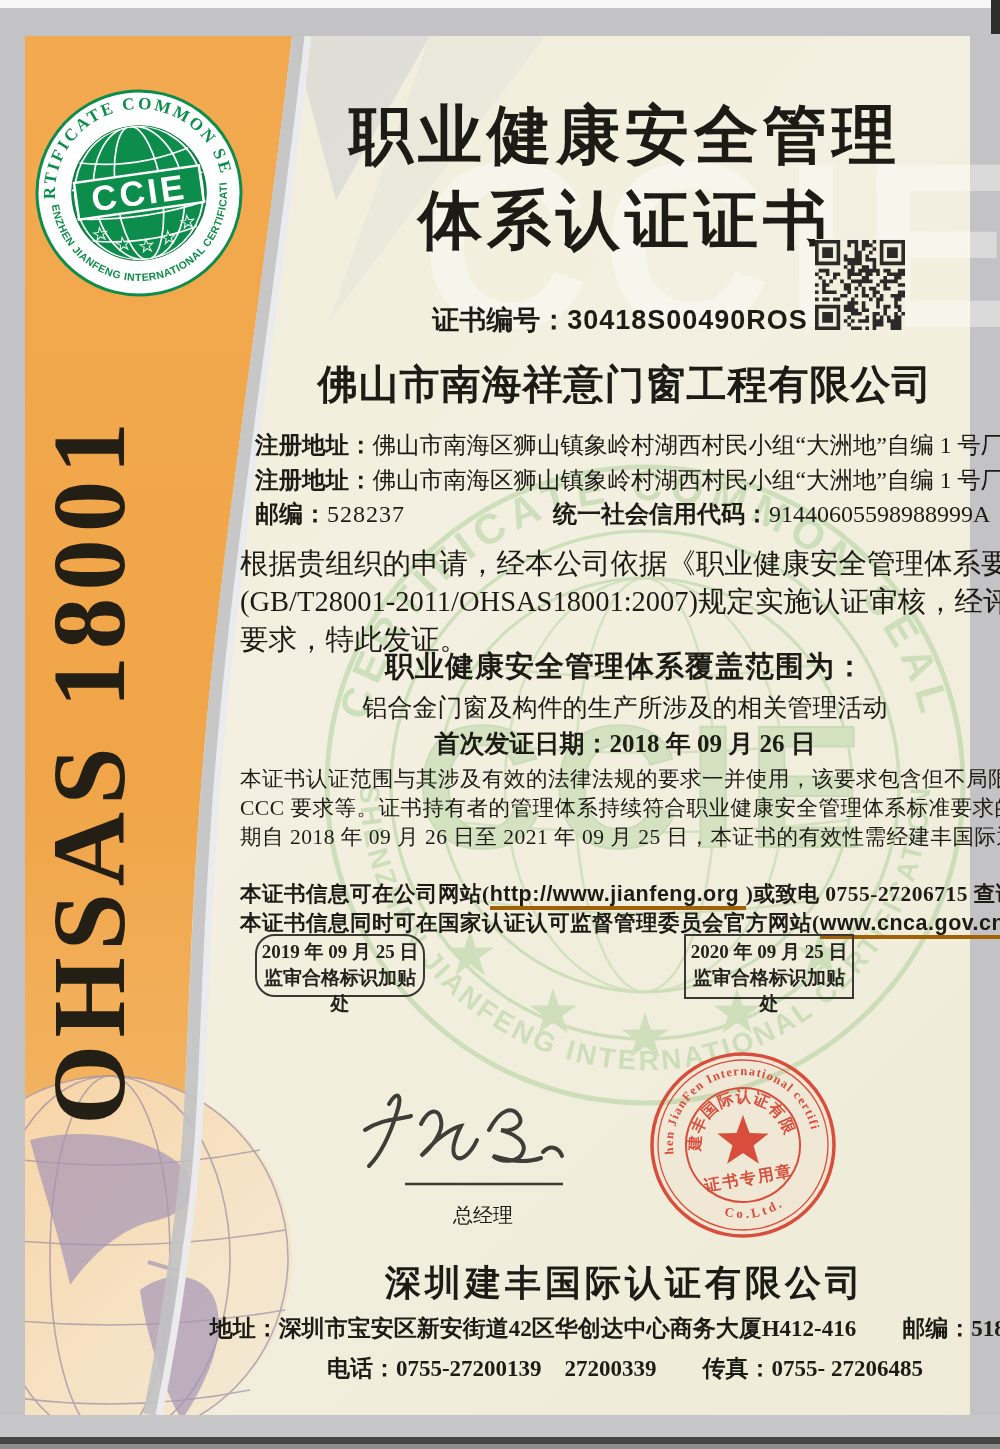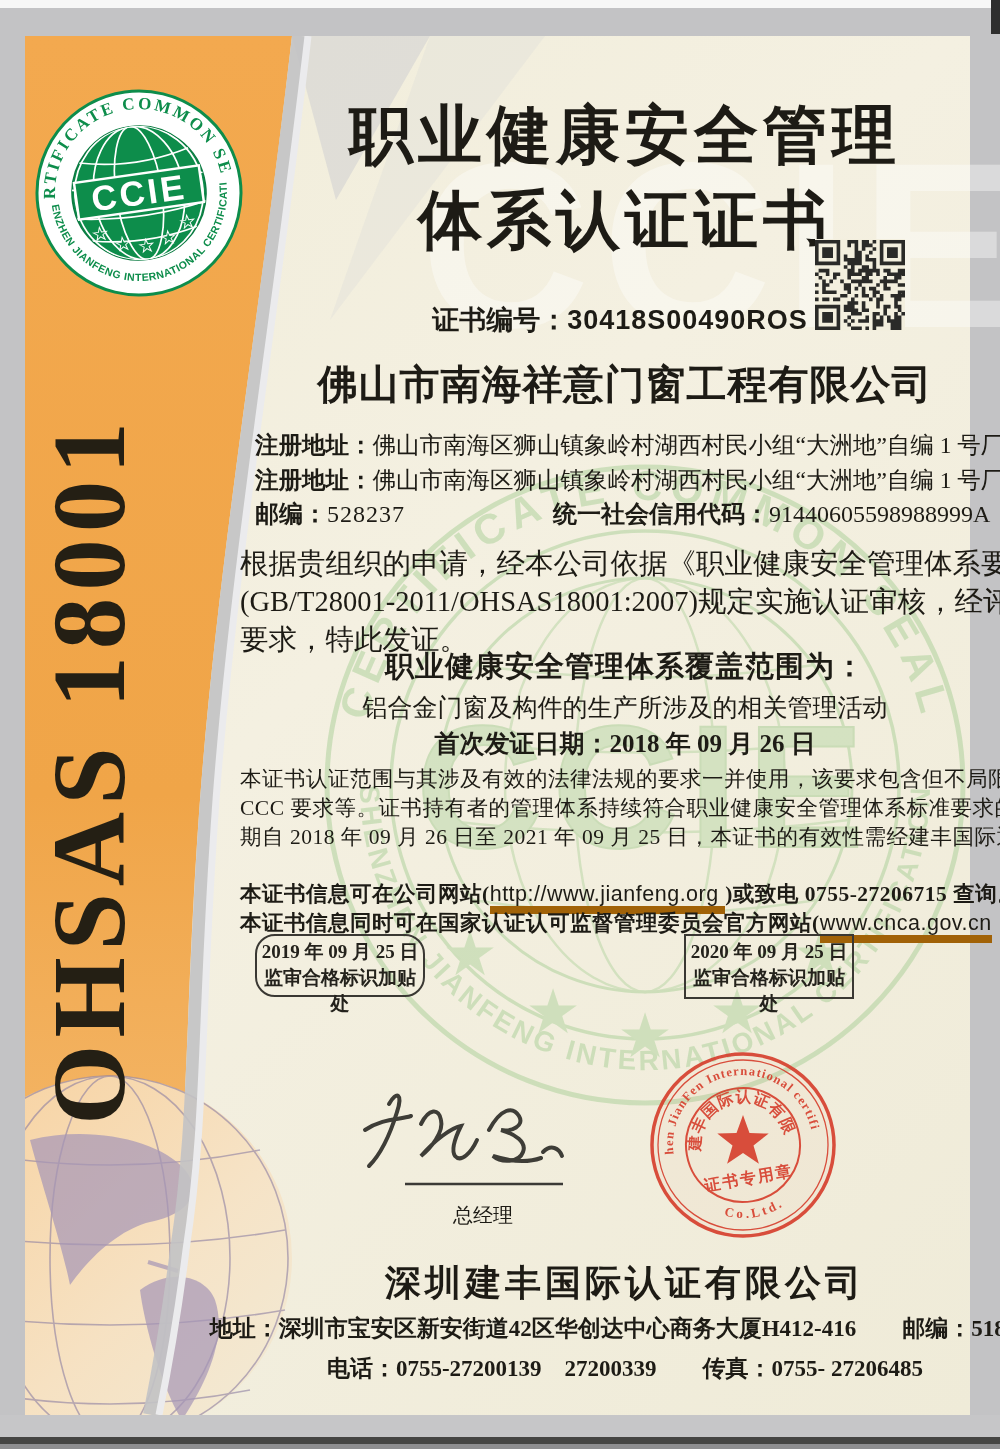--- a/index.html
+++ b/index.html
@@ -12,21 +12,21 @@
          background:linear-gradient(135deg,#f1edda 0%,#f4f0e1 40%,#efebd8 100%);}
   .edge{position:absolute;}
   #edge-top-white{left:0;top:0;width:1000px;height:8px;background:#f7f7f7;}
   #edge-bottom-band{left:0;top:1415px;width:1000px;height:34px;background:#c6c6c8;}
   #edge-bottom-line{left:0;top:1437px;width:1000px;height:7px;background:#454543;}
   #edge-bottom-deep{left:0;top:1444px;width:1000px;height:5px;background:#8e8e90;}
   #edge-right-dark{left:991px;top:0;width:9px;height:34px;background:#2e2e2e;}
   svg{display:block;}
   .txt{color:#1d1b15;}
   .ctr{text-align:center;}
-  .u{font-weight:normal;border-bottom:8px solid #a16207;}
+  .u{font-weight:bold;border-bottom:4px solid #a16207;}
   .fp{font-size:21.5px;letter-spacing:.5px;}
   .stickbox{position:absolute;border:2px solid #3a3833;text-align:center;
             font-size:19px;font-weight:bold;line-height:26px;padding-top:3px;color:#24221c;}
   #ohsas-band{position:absolute;left:-340px;top:700px;width:880px;height:140px;
      transform:rotate(-90deg);text-align:center;font-family:"Liberation Serif","DejaVu Serif",serif;
      font-weight:700;font-size:103px;letter-spacing:7px;color:#241f14;z-index:4;}
   #ghost-ccie{position:absolute;left:420px;top:110px;font-family:"Liberation Sans","DejaVu Sans",sans-serif;
      font-weight:bold;font-size:235px;letter-spacing:12px;color:rgba(255,255,255,0.38);z-index:2;}
   .z1{z-index:1}.z3{z-index:3}.z5{z-index:5}.z6{z-index:6}
 </style>

